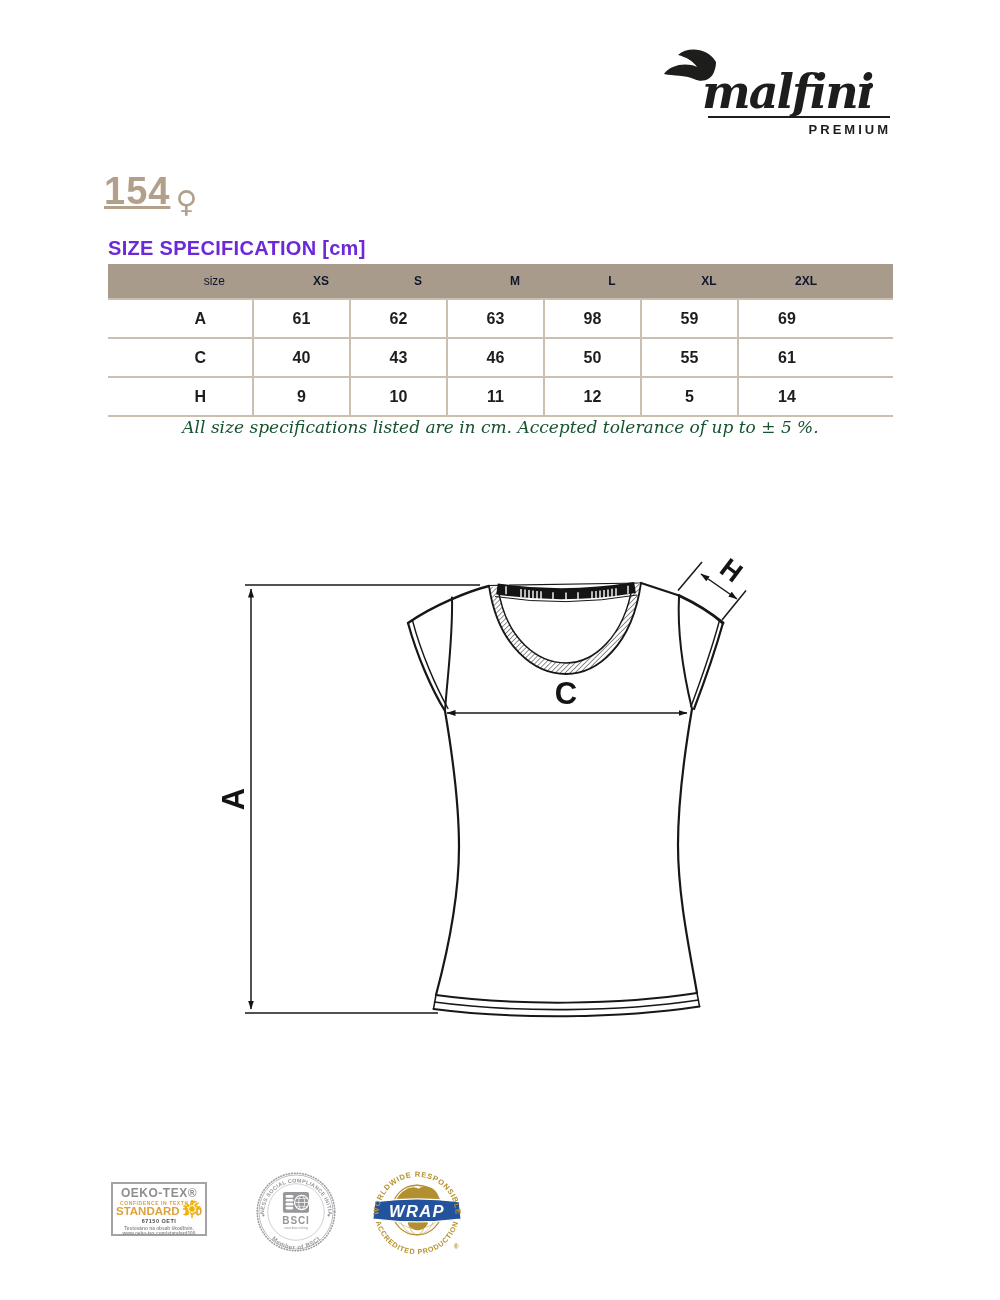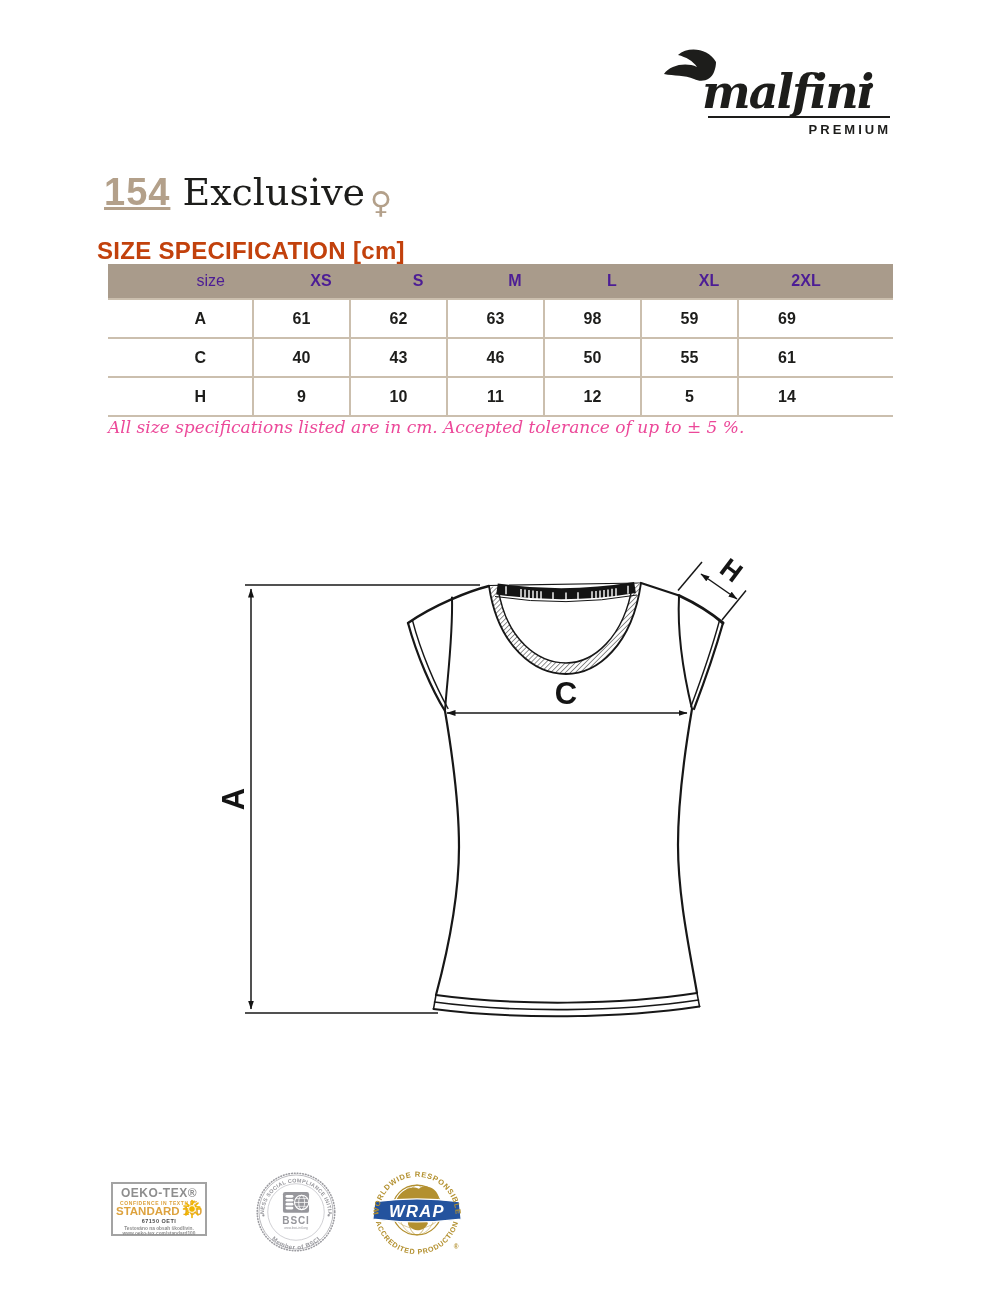--- a/index.html
+++ b/index.html
@@ -6,33 +6,33 @@
   body{width:1000px;height:1300px;position:relative;font-family:"Liberation Sans",sans-serif;color:#1d1d1b;overflow:hidden;}
   .abs{position:absolute;}
 
   
   .title-row{left:104px;top:170px;display:flex;align-items:baseline;}
   .title-num{font-size:38px;font-weight:bold;color:#b3a08a;letter-spacing:1px;text-decoration:underline;}
   .title-name{font-family:"DejaVu Serif",serif;font-size:38px;margin-left:12px;color:#1d1d1b;}
   .title-gender{font-size:30px;color:#b3a08a;margin-left:5px;transform:translateY(8px);font-family:"DejaVu Sans",sans-serif;}
 
   
-  .spec-heading{left:97px;top:237px;font-size:24px;font-weight:bold;color:#c2410c;letter-spacing:.3px;}
+  .spec-heading{left:108px;top:237px;font-size:20px;font-weight:bold;color:#6d28d9;letter-spacing:.3px;}
 
   
   .size-table{left:108px;top:264px;width:785px;border-collapse:collapse;table-layout:fixed;}
-  .size-table th{background:#a99b8b;color:#4c1d95;height:32px;font-size:16px;border-bottom:2px solid #cbbfae;padding-left:40px;}
+  .size-table th{background:#a99b8b;color:#0f172a;height:32px;font-size:12px;border-bottom:2px solid #cbbfae;padding-left:40px;}
   .size-table th.lbl{font-weight:normal;text-align:right;padding-right:28px;}
   .size-table th.sz{font-weight:bold;text-align:center;}
   .size-table td{height:35px;font-size:16px;font-weight:bold;border-bottom:2px solid #cbbfae;text-align:center;color:#1d1d1b;}
   .size-table td.lbl{text-align:right;padding-right:46px;}
   .size-table td.v{border-left:2px solid #cbbfae;border-radius:15px;}
   .size-table td.fill,.size-table th.fill{border-left:none;}
 
-  .note{left:108px;top:417px;width:785px;font-family:"DejaVu Serif",serif;font-style:italic;font-size:17px;color:#ec4899;}
+  .note{left:108px;top:417px;width:785px;text-align:center;font-family:"DejaVu Serif",serif;font-style:italic;font-size:17px;color:#14532d;}
 
   
   .oeko{left:111px;top:1182px;width:96px;height:54px;border:2px solid #a3a3a3;box-sizing:border-box;text-align:center;padding-top:2px;background:#fff;}
   .oeko .t1{font-size:12px;font-weight:bold;color:#8e8e8e;letter-spacing:.5px;}
   .oeko .t2{font-size:5px;font-weight:bold;color:#dda23e;letter-spacing:.6px;}
   .oeko .t3{font-size:11.5px;font-weight:bold;color:#dda23e;line-height:1;}
   .oeko .t4{font-size:5.5px;font-weight:bold;color:#4a4a4a;letter-spacing:.5px;}
   .oeko .t5{font-size:4.8px;font-weight:bold;color:#8e8e8e;margin-top:2px;}
   .oeko .t6{font-size:4.8px;font-weight:bold;color:#8e8e8e;}
   .oeko .flower{position:absolute;right:3px;top:15px;}
@@ -56,21 +56,20 @@
 <svg class="abs" style="left:652px;top:46px;" width="256" height="96" viewBox="0 0 256 96">
   <path fill="#1d1d1b" d="M64,16 C56,2 36,0 26,9 C34,11 41,15 45,21 C34,16 18,19 12,28 C22,30 33,29 42,33 C50,37 59,34 62,26 C63.5,22 64,19 64,16 Z"></path>
   <text class="logo-script" x="50" y="62">malfini</text>
   <text class="logo-script" x="212" y="52" style="font-size:34px">·</text>
   <line x1="56" y1="71" x2="238" y2="71" stroke="#1d1d1b" stroke-width="2.2"></line>
   <text class="logo-premium" x="239" y="88" text-anchor="end">PREMIUM</text>
 </svg>
 
 <div class="abs title-row">
   <span class="title-num">154</span>
-  <span class="title-name">Exclusive</span>
   <span class="title-gender">♀</span>
 </div>
 
 <div class="abs spec-heading">SIZE SPECIFICATION [cm]</div>
 
 <table class="abs size-table">
   <colgroup>
     <col style="width:145px">
       <col style="width:97px">
       <col style="width:97px">

